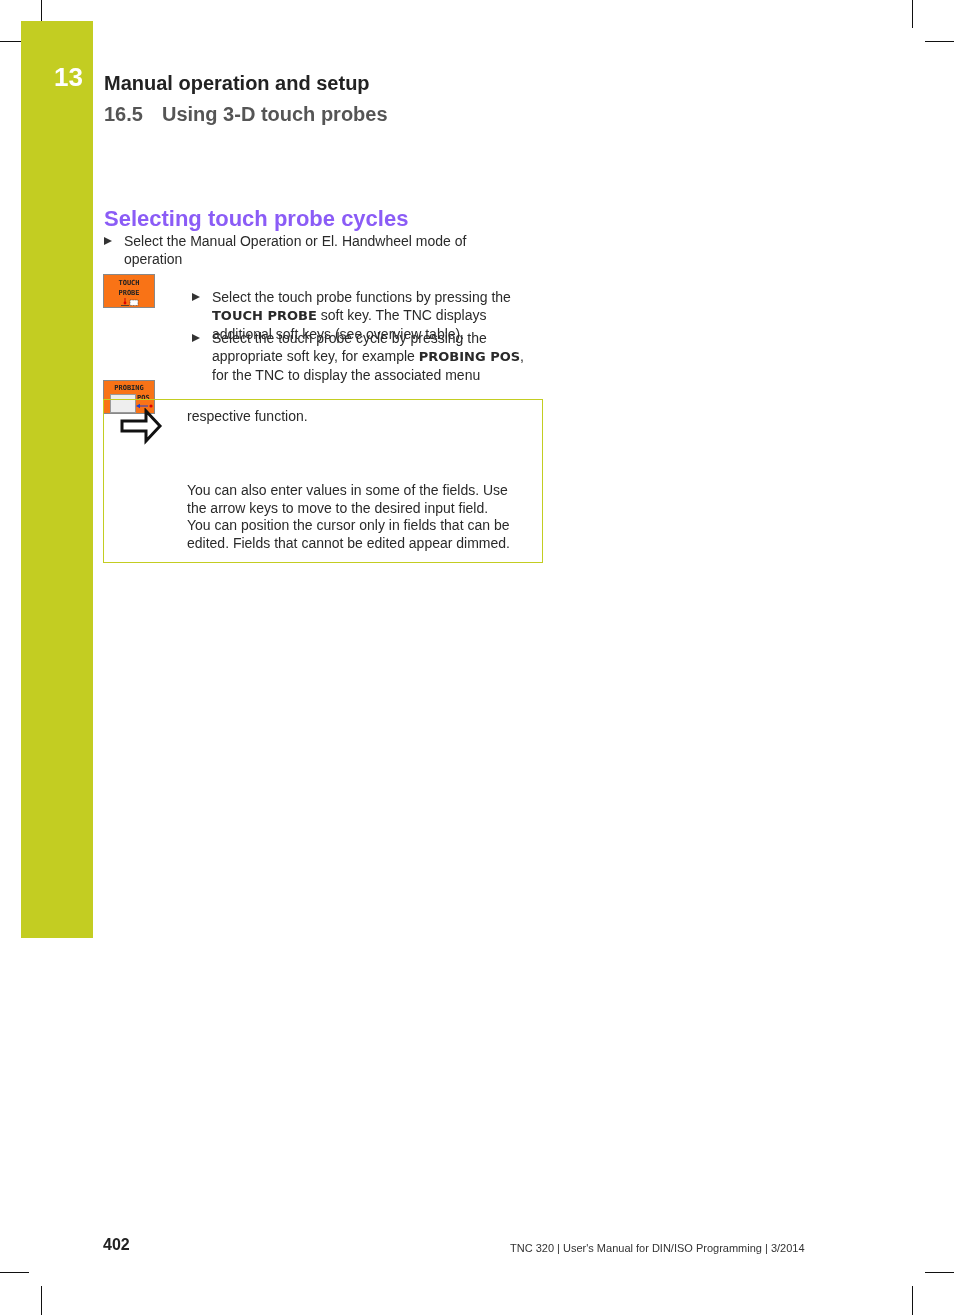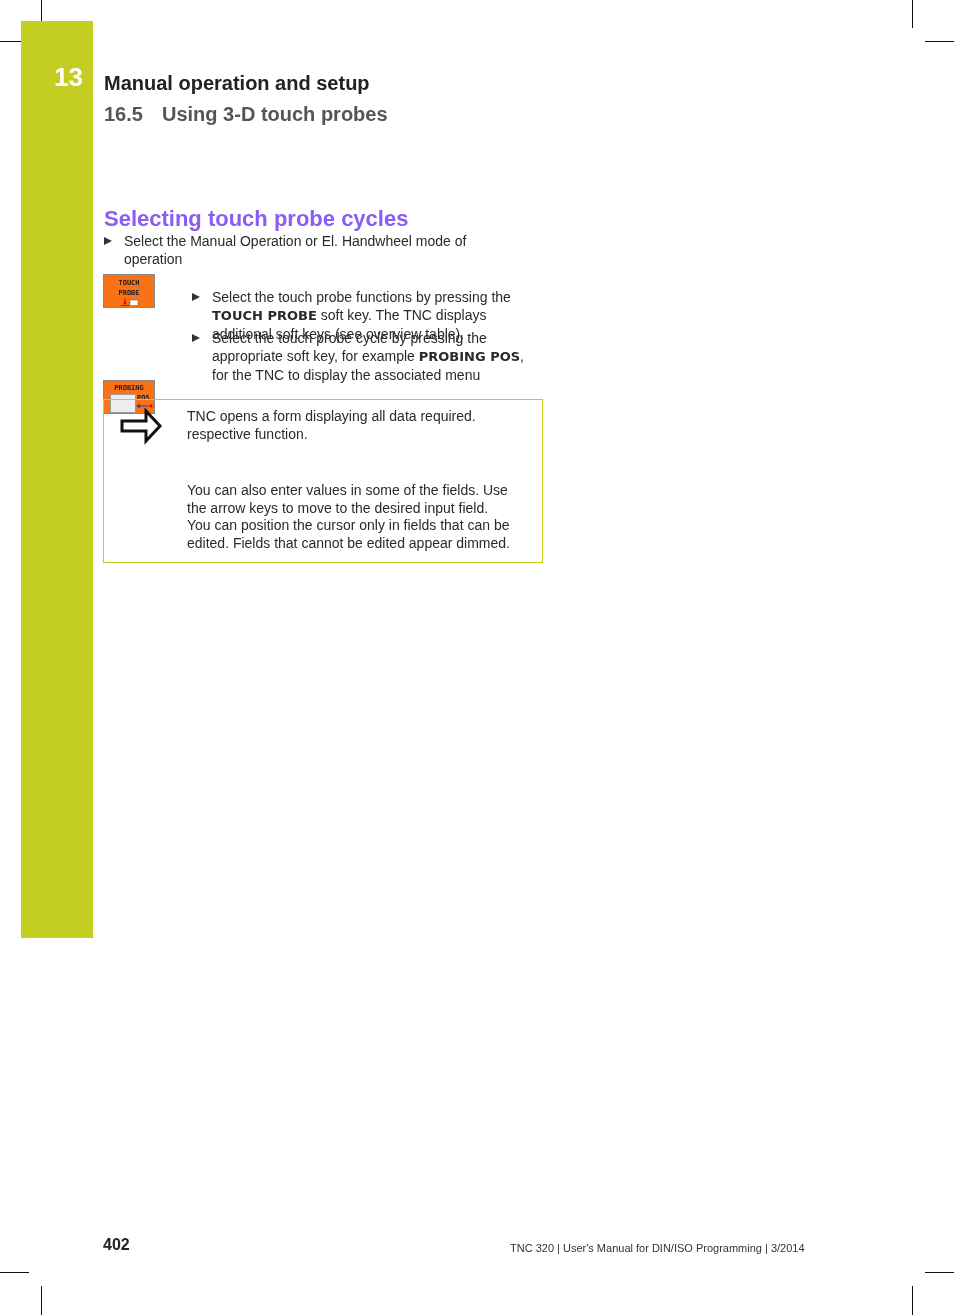--- a/index.html
+++ b/index.html
@@ -97,21 +97,20 @@
   <span class="tri"></span>
   <span class="txt"><span>Select the touch probe cycle by pressing the appropriate soft key, for example </span><b>PROBING POS</b><span>, for the TNC to display the associated menu</span></span>
 </div>
 
 <div class="note">
   <div class="divider"></div>
   <svg class="arrow" viewBox="0 0 44 38">
     <polygon points="2,13 26,13 26,3 40,18 26,33 26,23 2,23" fill="#fff" stroke="#111" stroke-width="3" stroke-linejoin="miter"></polygon>
   </svg>
   <div class="para p1">
-    <div>TNC opens a form displaying all data required.</div>
     <div>respective function.</div>
   </div>
   <div class="para p2">
     <div>You can also enter values in some of the fields. Use</div>
     <div>the arrow keys to move to the desired input field.</div>
     <div>You can position the cursor only in fields that can be</div>
     <div>edited. Fields that cannot be edited appear dimmed.</div>
   </div>
 </div>
 

